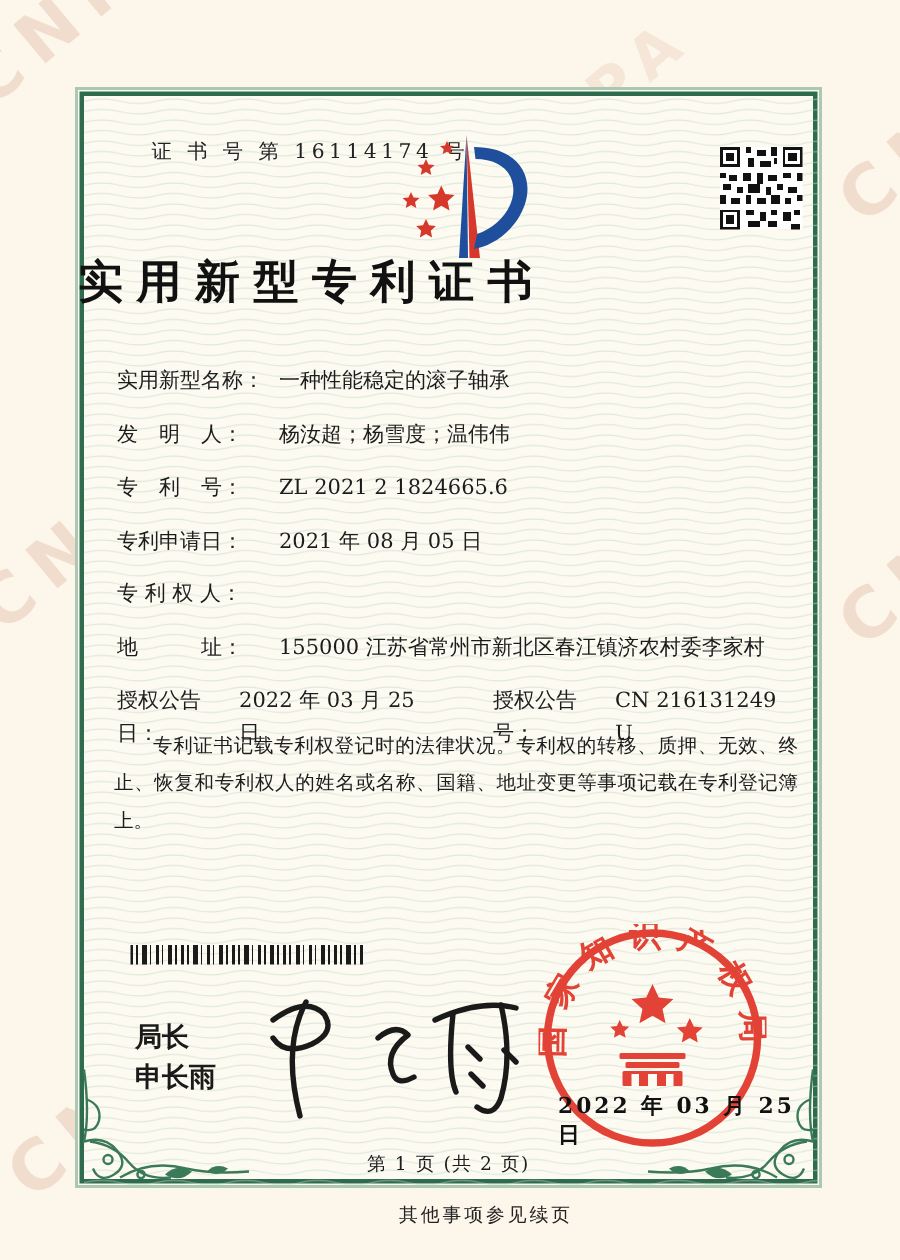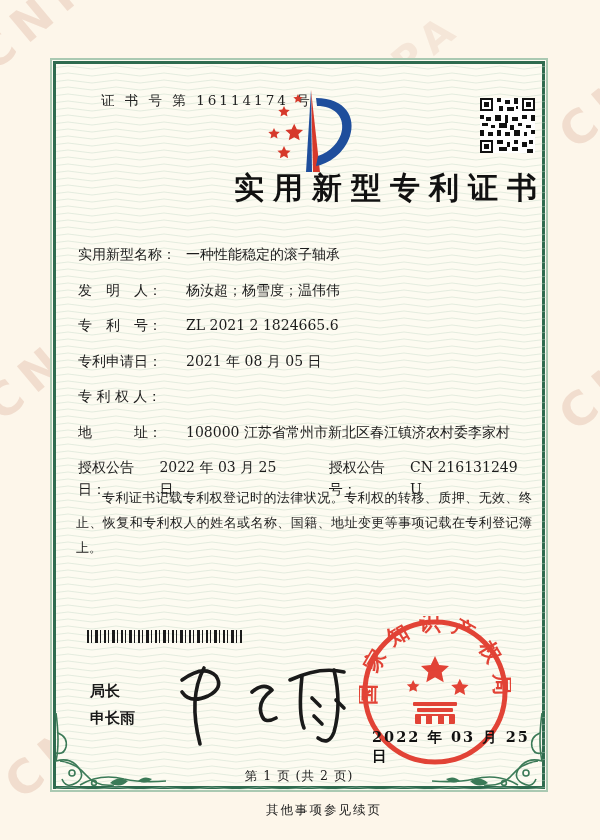--- a/index.html
+++ b/index.html
@@ -22,38 +22,38 @@
     position:absolute;left:1px;top:1px;right:1px;bottom:1px;
     border:3px solid #2f6b4f;box-sizing:border-box;
   }
   .guilloche{position:absolute;left:4px;top:4px;right:4px;bottom:4px;opacity:.55;pointer-events:none;}
   .cert-no{
     position:absolute;left:26px;top:32px;font-size:13.5px;letter-spacing:3px;color:#222;margin-left:23px;
   }
   .logo{position:absolute;left:202px;top:24px;width:110px;height:92px;}
   .qr{position:absolute;left:428px;top:38px;width:55px;height:55px;}
   .title{
-    position:absolute;left:0;top:108px;width:100%;text-align:right;
+    position:absolute;left:0;top:108px;width:100%;text-align:left;
     font-size:30px;font-weight:bold;letter-spacing:9px;color:#111;
   }
   .fields{position:absolute;left:26px;top:183px;width:452px;font-size:14px;}
   .frow{display:flex;margin-bottom:13.5px;line-height:22px;}
   .flabel{flex:0 0 108px;white-space:nowrap;}
   .fvalue{flex:1;white-space:nowrap;}
   .grant-row{display:flex;line-height:22px;}
   .grant-row .g2{margin-left:38px;}
   .paras{position:absolute;left:24px;top:425px;width:456px;font-size:13px;line-height:25px;text-align:justify;}
   .paras p{margin:0 0 3px 0;text-indent:2em;}
   .barcode{
     position:absolute;left:35px;top:570px;width:156px;height:13px;
     background:repeating-linear-gradient(90deg,
       #1b1b1b 0 2px, transparent 2px 4px, #1b1b1b 4px 5px, transparent 5px 8px,
       #1b1b1b 8px 11px, transparent 11px 13px, #1b1b1b 13px 14px, transparent 14px 17px);
   }
-  .signer{position:absolute;left:38px;top:618px;font-size:15px;font-weight:bold;line-height:27px;
+  .signer{position:absolute;left:38px;top:618px;font-size:18px;font-weight:bold;line-height:27px;
     font-family:"DejaVu Sans","Liberation Sans",sans-serif;color:#1a1a1a;}
   .signature{position:absolute;left:100px;top:586px;width:210px;height:110px;}
   .seal{position:absolute;left:307px;top:556px;width:152px;height:152px;opacity:.92;}
   .seal-date{position:absolute;left:320px;top:668px;font-size:14.5px;font-weight:bold;letter-spacing:2px;color:#111;}
   .page-no{position:absolute;left:0;top:708px;width:100%;text-align:center;font-size:12.5px;letter-spacing:1px;}
   .continuation{
     position:absolute;left:0;top:802px;width:100%;text-align:center;
     font-size:12.5px;letter-spacing:2px;color:#222;padding-left:24px;
   }
   .corner-orn{position:absolute;width:120px;height:90px;pointer-events:none;}
@@ -163,21 +163,21 @@
     </div>
     <div class="frow">
       <span class="flabel">专利申请日：</span>
       <span class="fvalue">2021 年 08 月 05 日</span>
     </div>
     <div class="frow">
       <span class="flabel">专 利 权 人：</span>
     </div>
     <div class="frow">
       <span class="flabel">地　　　址：</span>
-      <span class="fvalue">108000 江苏省常州市新北区春江镇济农村委李家村</span>
+      <span class="fvalue">155000 江苏省常州市新北区春江镇济农村委李家村</span>
     </div>
     <div class="grant-row">
       <span>授权公告日：</span>
       <span>2022 年 03 月 25 日</span>
       <span class="g2">授权公告号：</span>
       <span>CN 216131249 U</span>
     </div>
   </div>
 
   <div class="paras">

